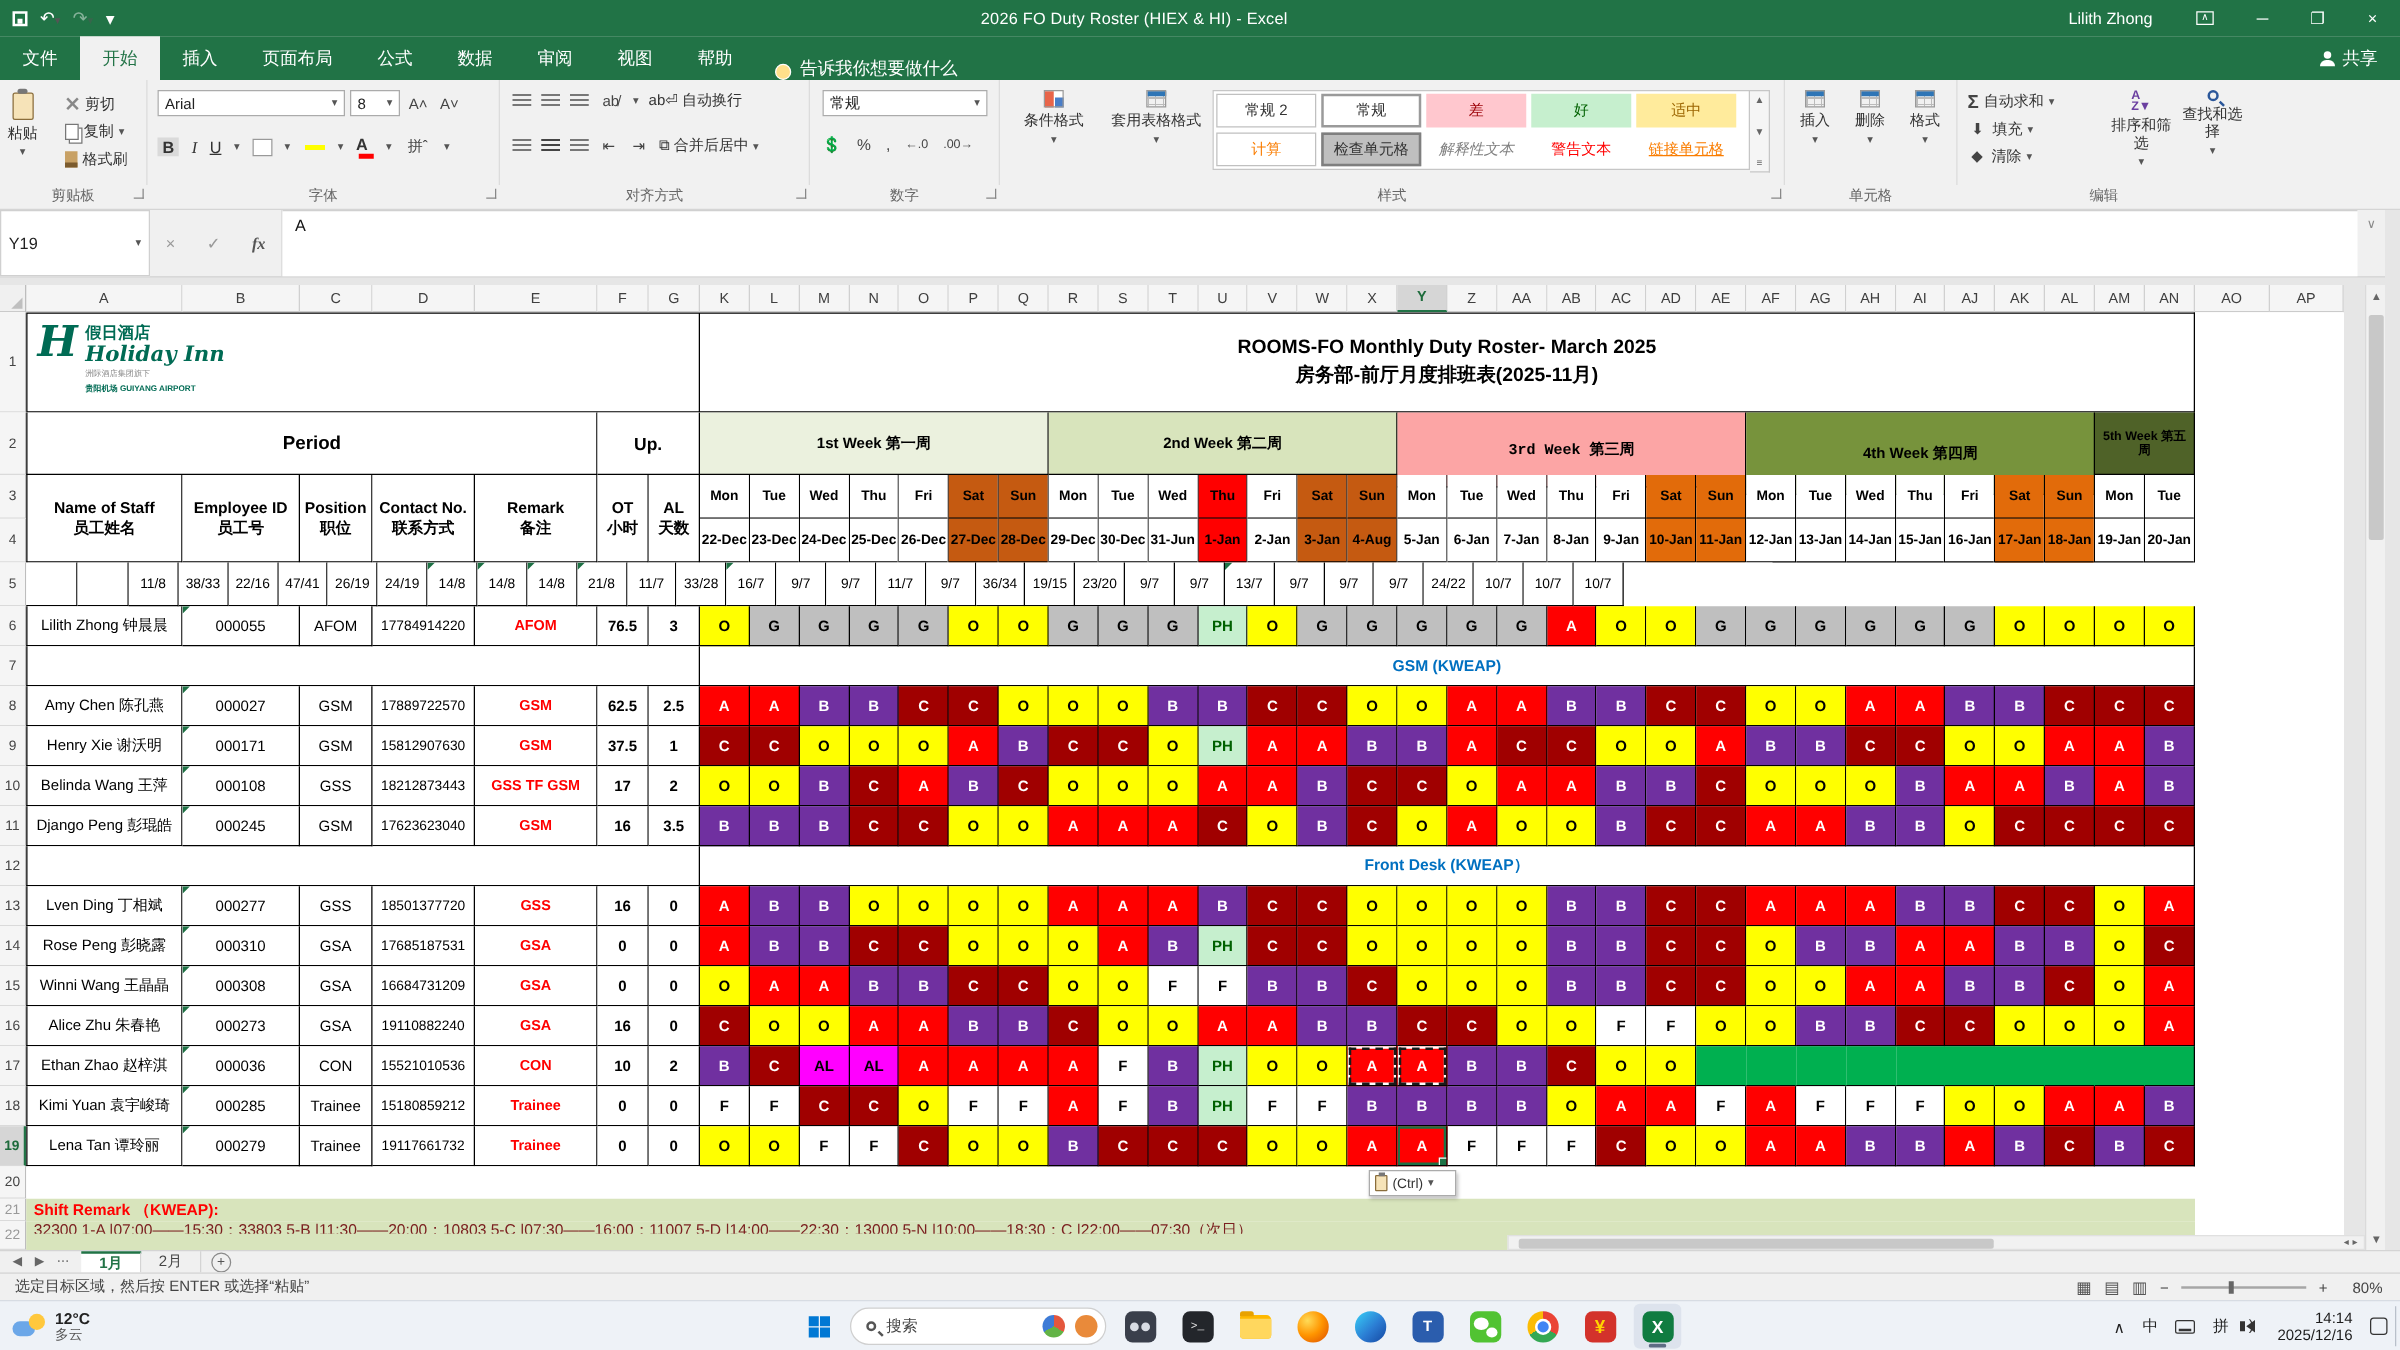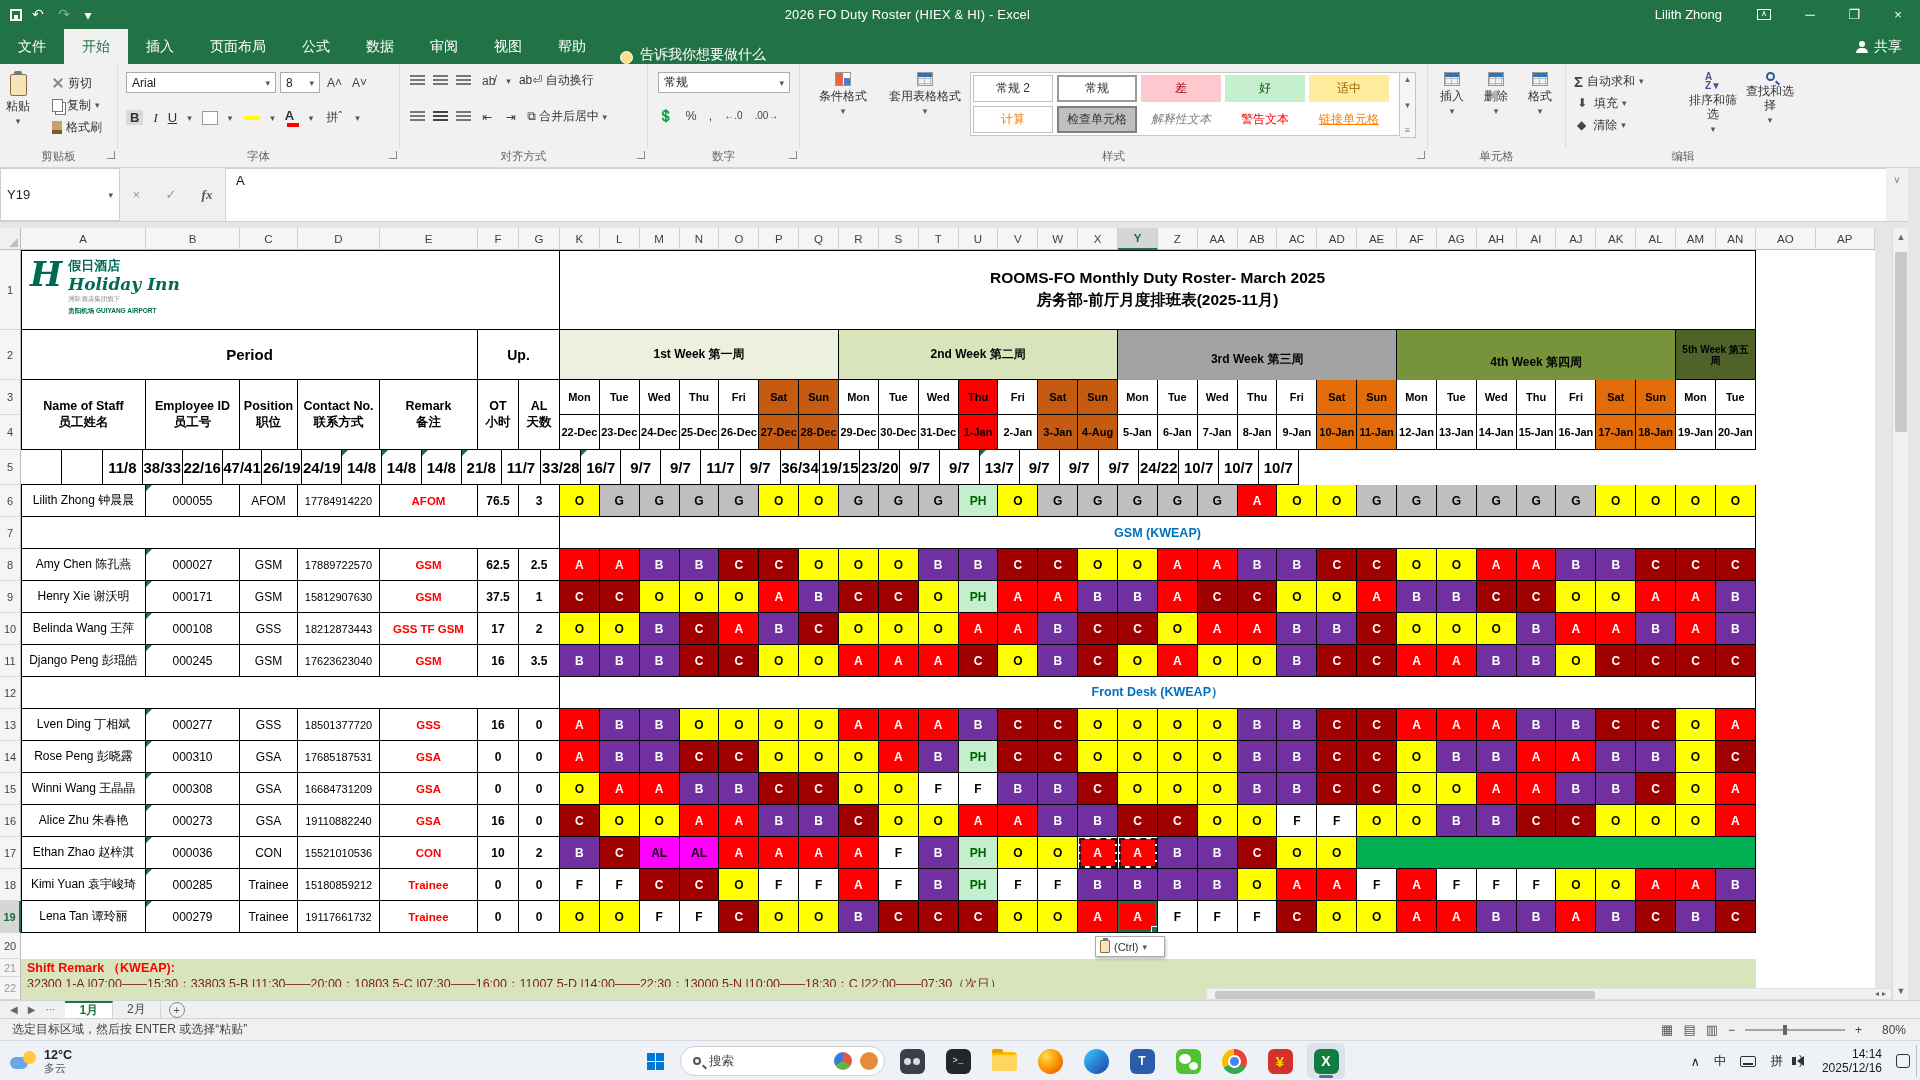--- a/index.html
+++ b/index.html
@@ -118,21 +118,21 @@
   .up-cell{font-size:14px;font-weight:bold;}
   .week-cell{font-size:12px;font-weight:bold;color:#000;}
   .week-cell.tiny{font-size:10px;line-height:11px;text-align:center;padding:0 2px;}
   .hdr2{flex-direction:column;gap:1px;font-weight:bold;font-size:12.5px;line-height:15px;}
   .daystack{flex:0 0 auto;display:flex;flex-direction:column;border-right:1px solid #000;}
   .dcell{flex:0 0 35px;display:flex;align-items:center;justify-content:center;font-size:11px;font-weight:bold;border-bottom:1px solid #000;background:#fff;}
   .we1{background:#C55A11;}
   .we2{background:#E26B0A;}
   .hol{background:#FF0000;}
   .fc-label{font-weight:bold;font-size:13px;}
-  .fc{font-size:15px;font-weight:bold;position:relative;}
+  .fc{font-size:11px;font-weight:normal;position:relative;}
   .note-tri{position:absolute;left:0;top:0;width:0;height:0;border-top:6px solid #1E7145;border-right:6px solid transparent;}
   .sname{font-size:12px;}
   .sid,.spos{font-size:12px;position:relative;}
   .scontact{font-size:11px;}
   .sremark{font-size:11.5px;font-weight:bold;color:#FF0000;}
   .sot,.sal{font-size:12px;font-weight:bold;}
   .shift{font-size:12px;font-weight:bold;position:relative;}
   .grnb{border-right-color:transparent;}
   .sec-left{background:#fff;}
   .sec-right{font-size:12.5px;font-weight:bold;color:#0070C0;}
@@ -522,21 +522,21 @@
             <div class="t2">房务部-前厅月度排班表(2025-11月)</div>
           </div>
           <div class="cell void" style="flex: 0 0 119px; width: 119px; height: 80px;"></div>
         </div>
         <div class="grow" style="height: 50px;">
           <div class="gut" style="flex: 0 0 21px; height: 50px;">2</div>
           <div class="cell first period-cell" style="flex: 0 0 457px; width: 457px; height: 50px;">Period</div>
           <div class="cell up-cell" style="flex: 0 0 82px; width: 82px; height: 50px;">Up.</div>
           <div class="cell week-cell" style="flex: 0 0 279.067px; width: 279.067px; height: 50px; background: rgb(235, 241, 222);">1st Week 第一周</div>
           <div class="cell week-cell" style="flex: 0 0 279.067px; width: 279.067px; height: 50px; background: rgb(216, 228, 188);">2nd Week 第二周</div>
-          <div class="cell week-cell" style="flex: 0 0 279.067px; width: 279.067px; height: 60px; background: #a3a3a3;">3rd Week 第三周</div>
+          <div class="cell week-cell" style="flex: 0 0 279.067px; width: 279.067px; height: 60px; background: #fca5a5; font-family: Liberation Mono, monospace;">3rd Week 第三周</div>
           <div class="cell week-cell" style="flex: 0 0 279.067px; width: 279.067px; height: 66px; background: rgb(119, 147, 60);">4th Week 第四周</div>
           <div class="cell week-cell tiny" style="flex: 0 0 79.7333px; width: 79.7333px; height: 50px; background: rgb(79, 98, 40);">5th Week 第五周</div>
           <div class="cell void" style="flex: 0 0 119px; width: 119px; height: 50px;"></div>
         </div>
         <div class="grow" style="height: 70px;">
           <div class="gutstack">
             <div class="gut">3</div>
             <div class="gut">4</div>
           </div>
           <div class="cell hdr2 first" style="flex: 0 0 125px; width: 125px; height: 70px;">
@@ -598,21 +598,21 @@
           <div class="daystack" style="flex: 0 0 39.8667px;">
             <div class="dcell">Mon</div>
             <div class="dcell">29-Dec</div>
           </div>
           <div class="daystack" style="flex: 0 0 39.8667px;">
             <div class="dcell">Tue</div>
             <div class="dcell">30-Dec</div>
           </div>
           <div class="daystack" style="flex: 0 0 39.8667px;">
             <div class="dcell">Wed</div>
-            <div class="dcell">31-Dec</div>
+            <div class="dcell">31-Jun</div>
           </div>
           <div class="daystack" style="flex: 0 0 39.8667px;">
             <div class="dcell hol">Thu</div>
             <div class="dcell hol">1-Jan</div>
           </div>
           <div class="daystack" style="flex: 0 0 39.8667px;">
             <div class="dcell">Fri</div>
             <div class="dcell">2-Jan</div>
           </div>
           <div class="daystack" style="flex: 0 0 39.8667px;">

